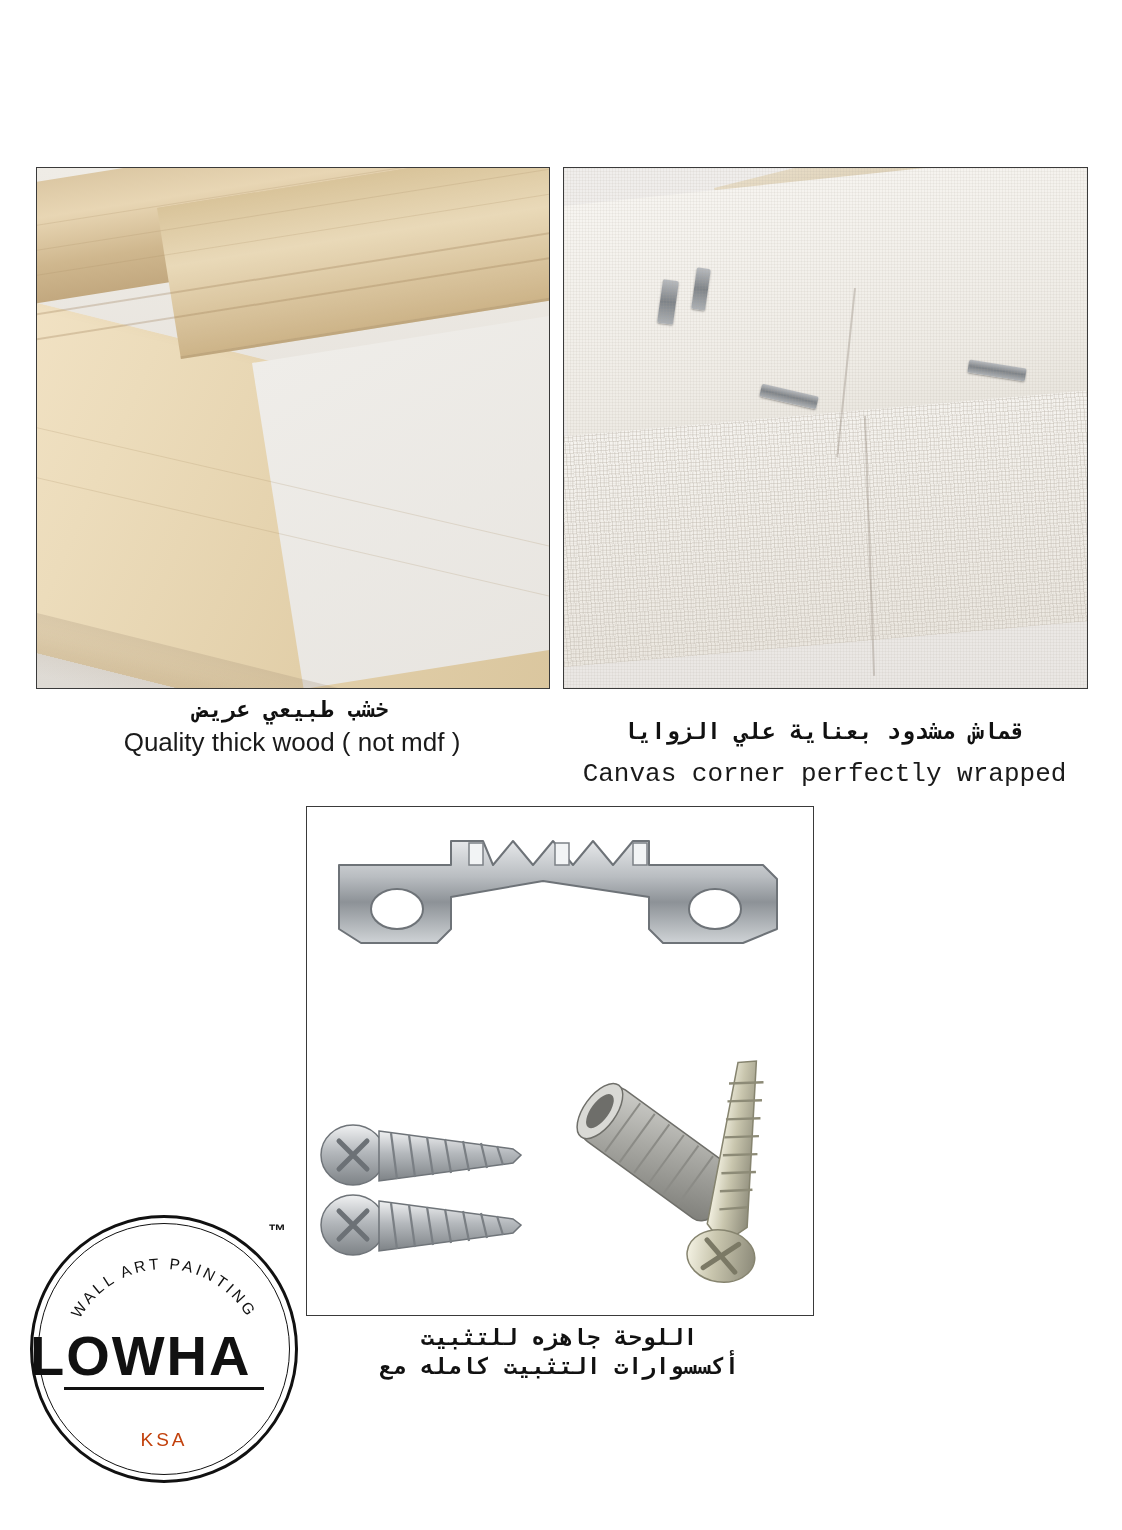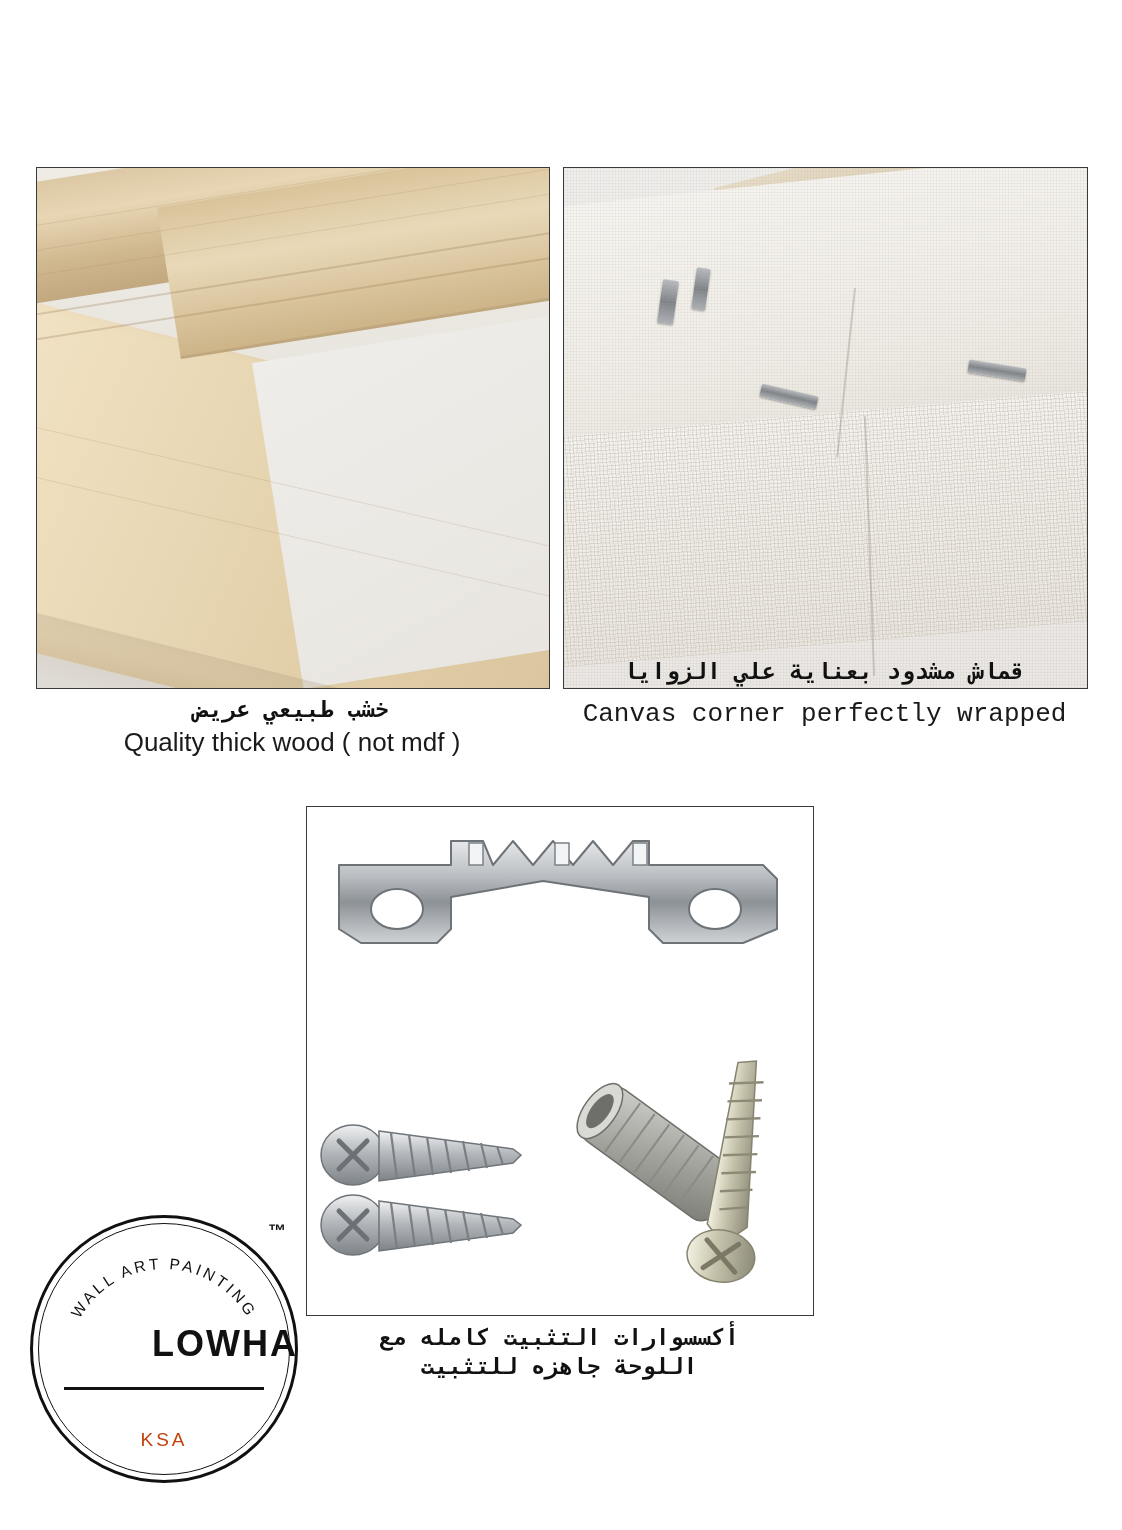--- a/index.html
+++ b/index.html
@@ -213,21 +213,21 @@
     line-height: 1.25;
     color: #1a1a1a;
   }
   .cap-wood {
     left: 36px;
     top: 697px;
     width: 512px;
   }
   .cap-canvas {
     left: 563px;
-    top: 659px;
+    top: 719px;
     width: 523px;
   }
   .cap-hardware {
     left: 306px;
     top: 1325px;
     width: 506px;
   }
 
   
   .logo {
@@ -250,26 +250,25 @@
     right: 8px;
     bottom: 8px;
     border: 1px solid #111;
     border-radius: 50%;
   }
   .logo-word {
     position: absolute;
     left: 0;
     right: 0;
     top: 108px;
-    text-align: right;
-    font-size: 36px;
+    text-align: left;
+    font-size: 56px;
     font-weight: bold;
     letter-spacing: 2px;
     color: #111;
-    margin-left: 39px;
   }
   .logo-rule {
     position: absolute;
     left: 34px;
     right: 34px;
     top: 172px;
     height: 3px;
     background: #111;
   }
   .logo-ksa {
@@ -450,22 +449,22 @@
           <path d="M64,148 L96,142"></path>
             <path d="M66,166 L94,160"></path>
         </g>
         <ellipse cx="74" cy="212" rx="34" ry="26" fill="url(#zincGrad)" stroke="#86846f" stroke-width="1.5"></ellipse>
         <path d="M58 198 L90 226 M90 198 L58 226" stroke="#7b7965" stroke-width="5" stroke-linecap="round"></path>
       </g>
     </svg>
   </div>
 
   <div class="caption cap-hardware">
+    <div class="cap-ar">اللوحة جاهزه للتثبيت</div>
     <div class="cap-ar">أكسسوارات التثبيت كامله مع</div>
-    <div class="cap-ar">اللوحة جاهزه للتثبيت</div>
   </div>
 
   <div class="logo">
     <div class="logo-circle"></div>
     <div class="logo-circle-inner"></div>
     <svg class="logo-arc" viewBox="0 0 268 268">
       <defs>
         <path id="arcTop" d="M 38,150 A 96,96 0 0 1 230,150"></path>
       </defs>
       <text>

